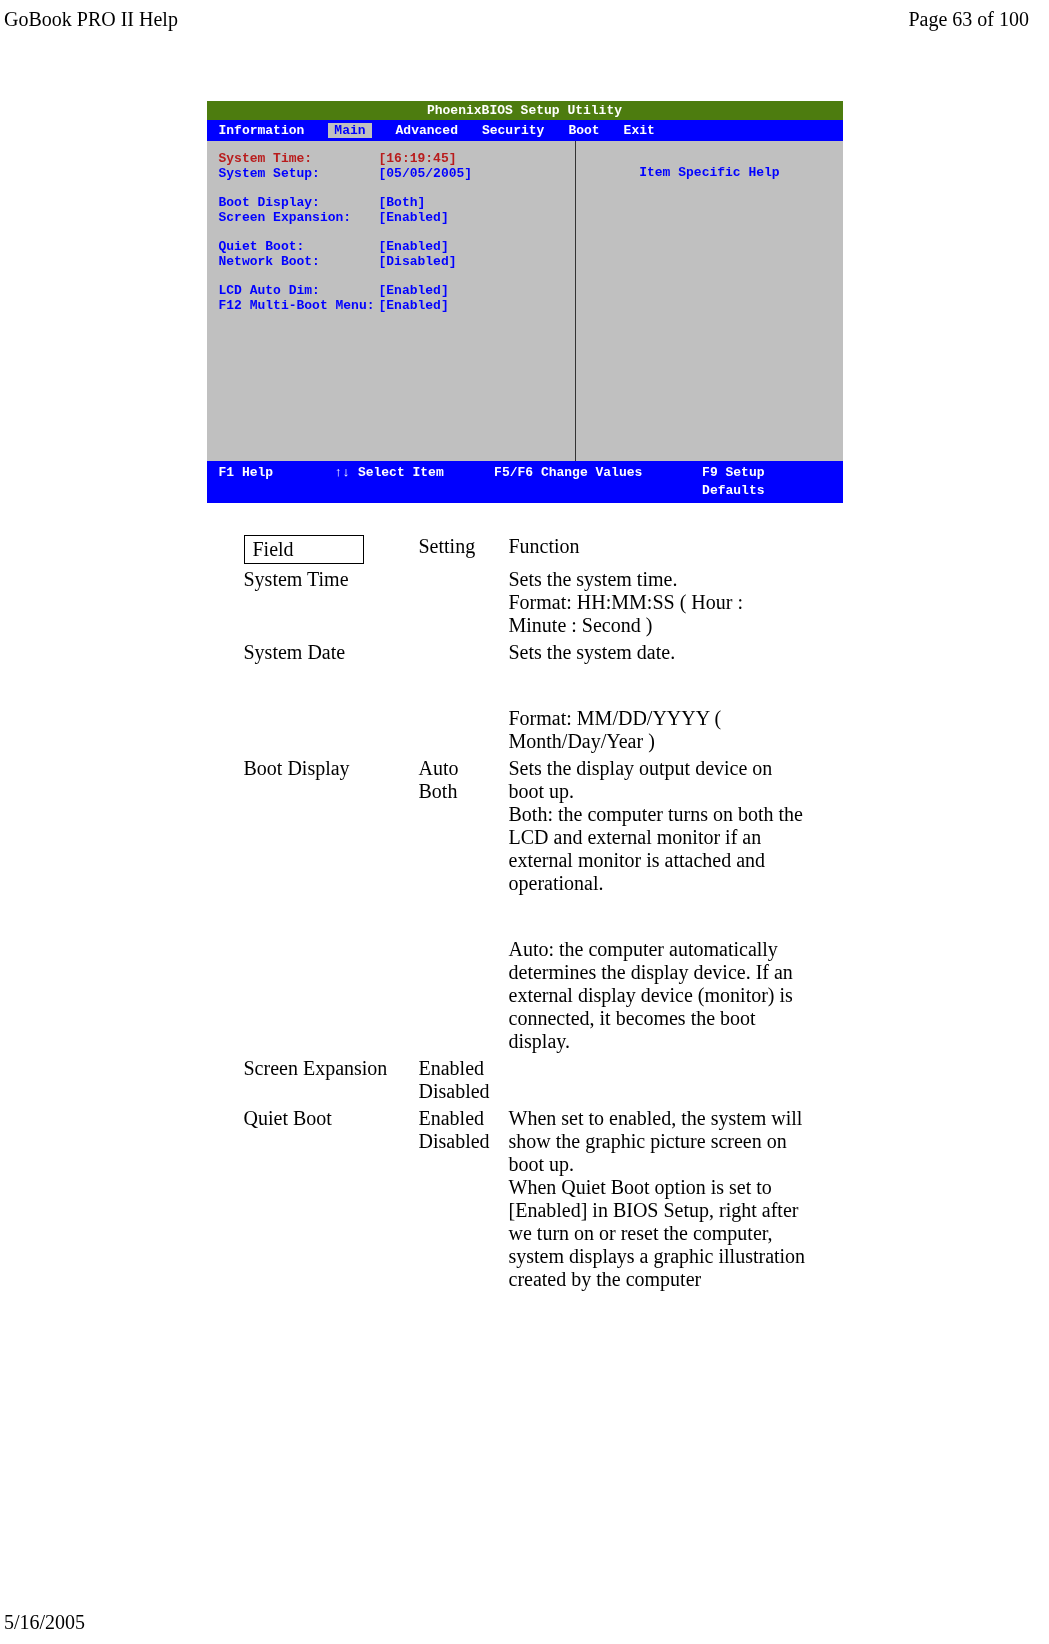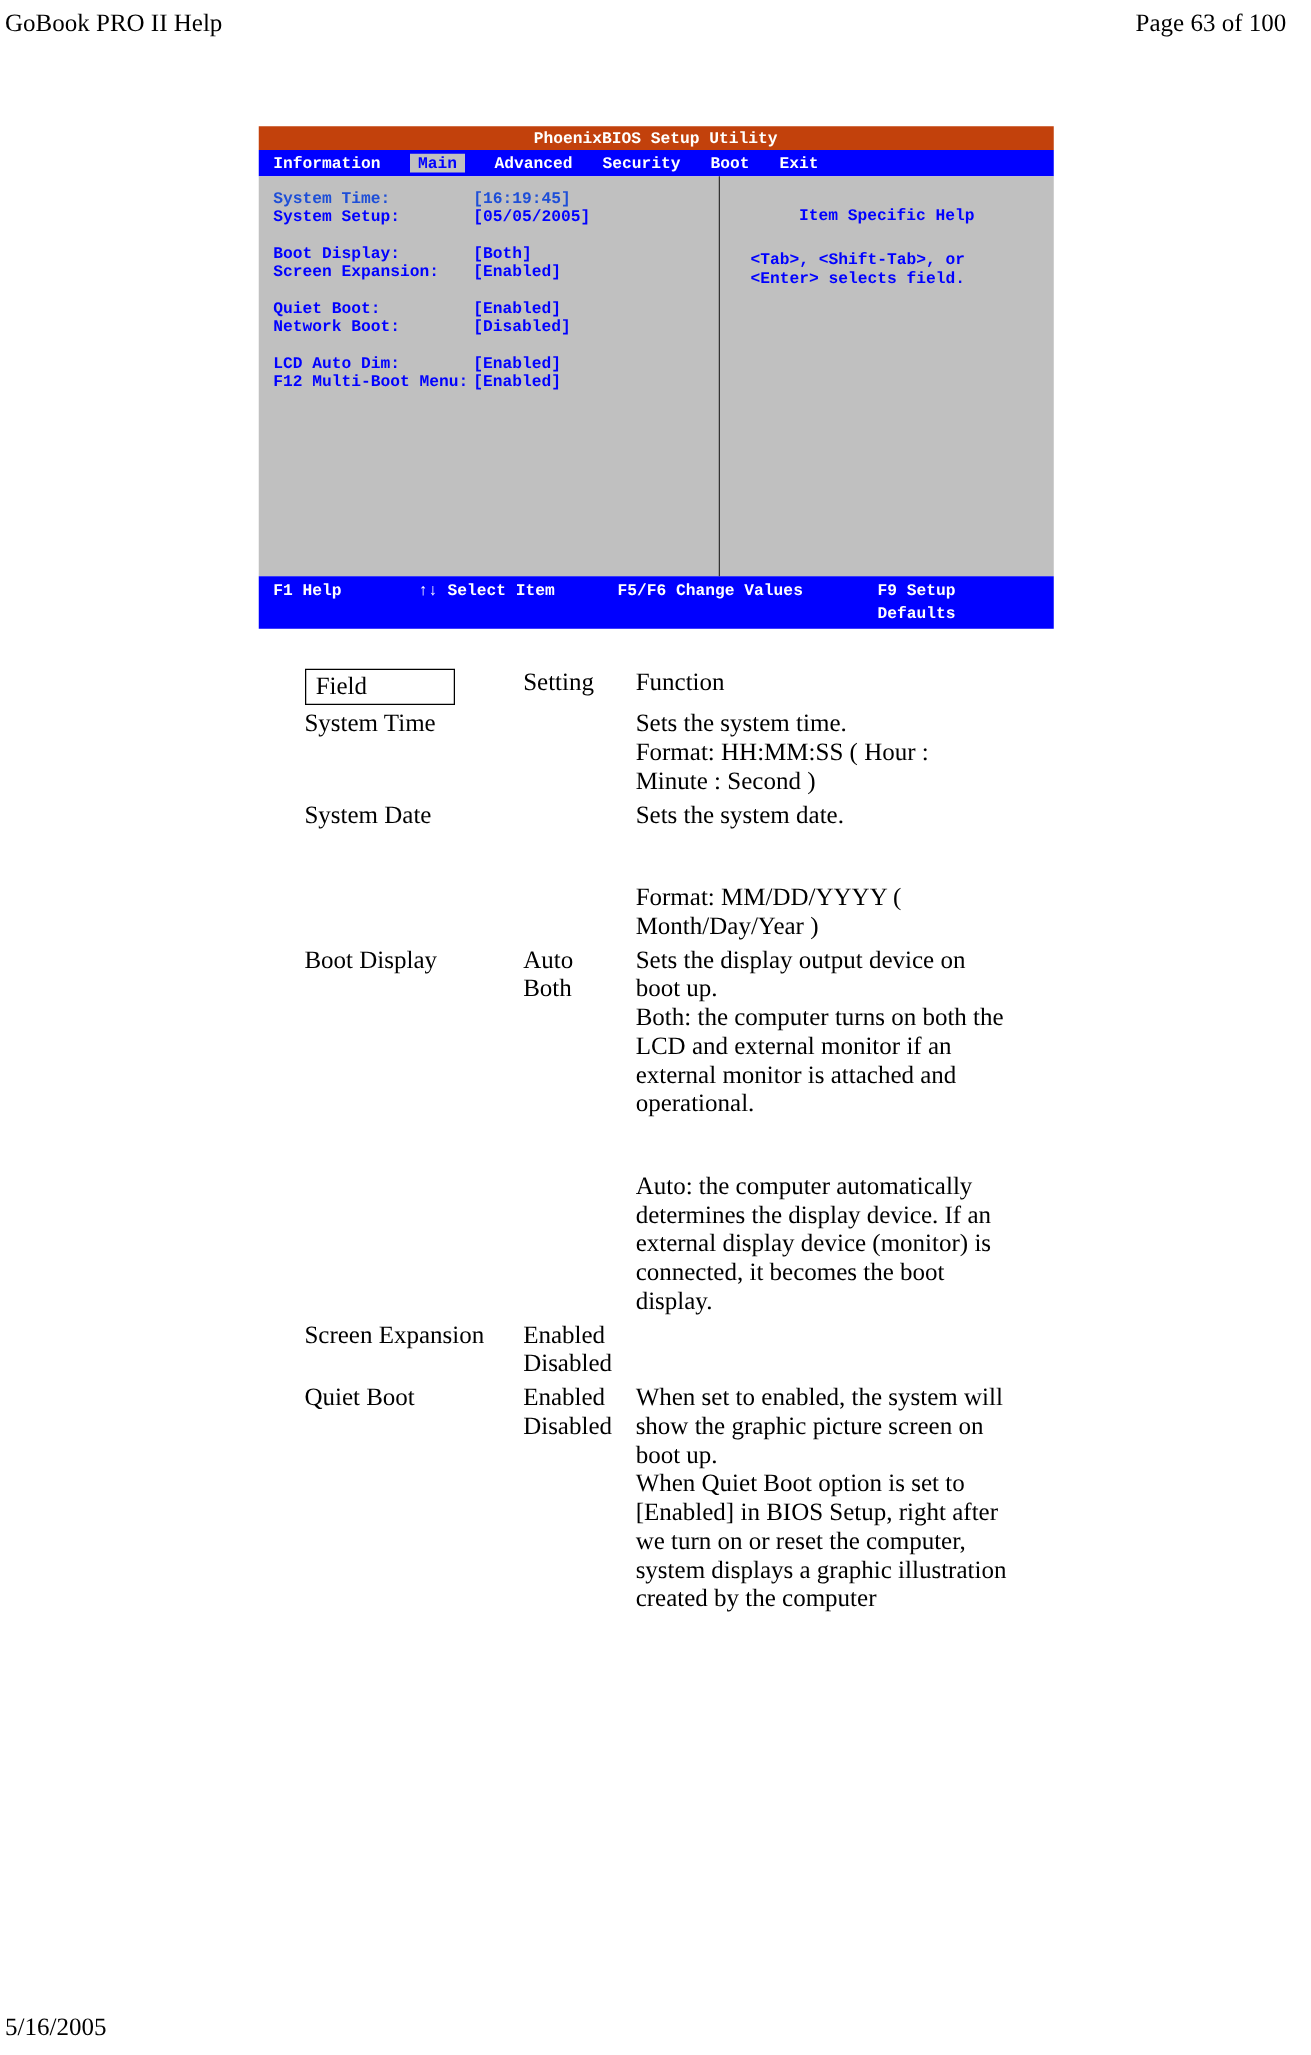--- a/index.html
+++ b/index.html
@@ -17,21 +17,21 @@
       padding: 8px 20px 0 4px;
       font-size: 20px;
     }
     .bios-screenshot {
       margin: 70px auto 30px;
       width: 636px;
       font-family: "Courier New", monospace;
       font-size: 13px;
     }
     .bios-title {
-      background: #c2410c;
+      background: #4d7c0f;
       color: #fff;
       text-align: center;
       padding: 2px 0;
       font-weight: bold;
     }
     .bios-menu {
       background: #0000ff;
       display: flex;
       gap: 24px;
       padding: 3px 12px;
@@ -45,21 +45,21 @@
       height: 320px;
     }
     .bios-left {
       width: 58%;
       padding: 10px 12px;
       font-weight: bold;
       color: #0000ff;
     }
     .bios-left .row { display: flex; }
     .bios-left .label { width: 160px; }
-    .bios-left .white { color: #1d4ed8; }
+    .bios-left .white { color: #b91c1c; }
     .bios-right {
       flex: 1;
       border-left: 1px solid #333;
       padding: 24px;
       text-align: center;
       font-weight: bold;
       color: #0000ff;
     }
     .bios-right .help-body {
       text-align: left;
@@ -154,21 +154,20 @@
           <span class="label">LCD  Auto  Dim:</span>
           <span>[Enabled]</span>
         </div>
       <div class="row">
           <span class="label">F12 Multi-Boot  Menu:</span>
           <span>[Enabled]</span>
         </div>
     </div>
     <div class="bios-right">
       <div>Item  Specific  Help</div>
-      <div class="help-body">&lt;Tab&gt;,  &lt;Shift-Tab&gt;,  or &lt;Enter&gt;  selects  field.</div>
     </div>
   </div>
   <div class="bios-footer">
     <div class="row">
       <span style="width:95px">F1   Help</span>
       <span style="width:140px">↑↓  Select  Item</span>
       <span style="width:190px">F5/F6  Change  Values</span>
       <span>F9   Setup  Defaults</span>
     </div>
   </div>

